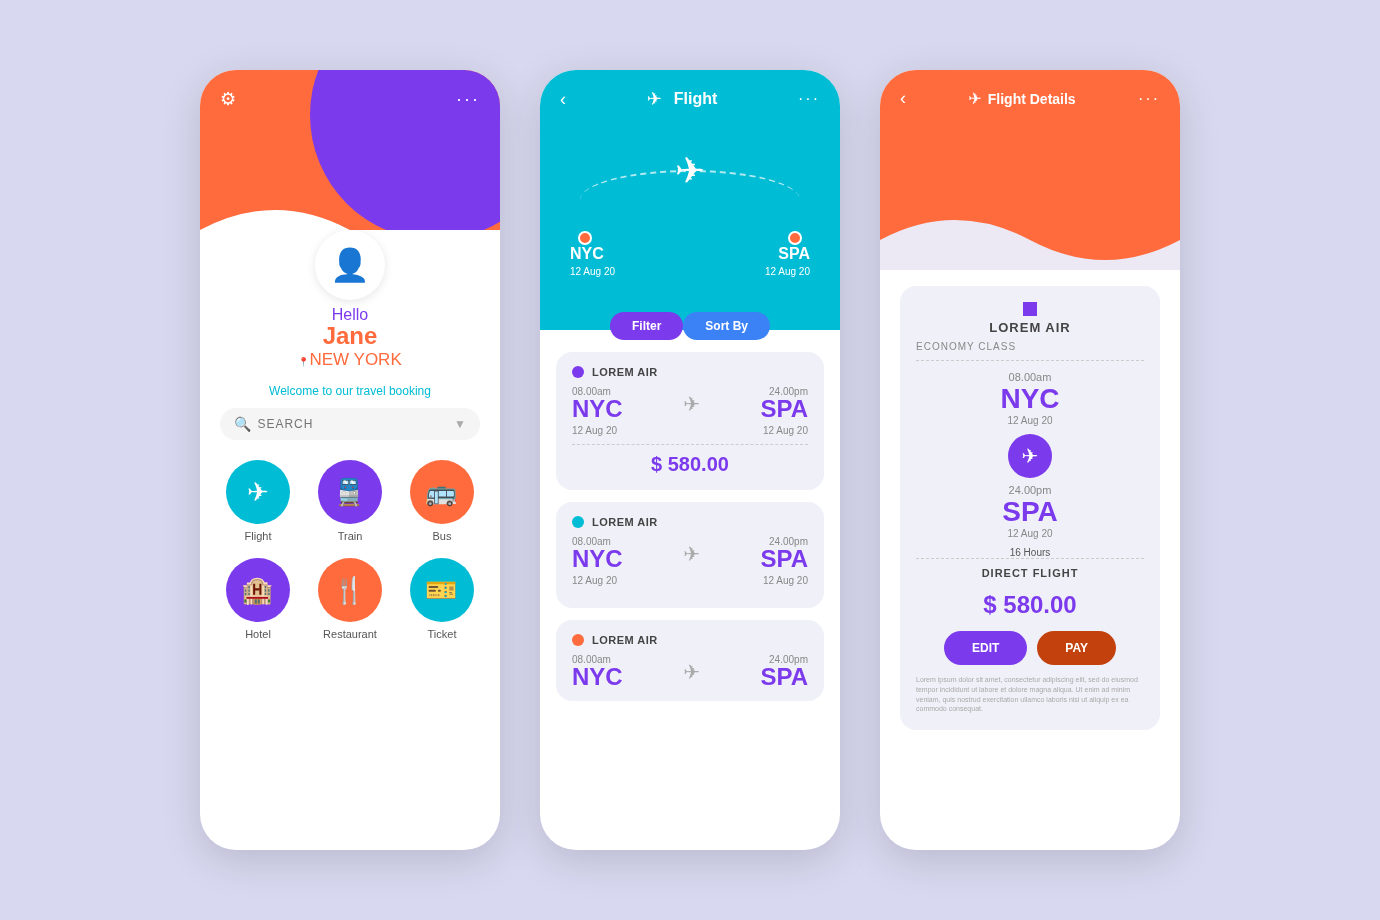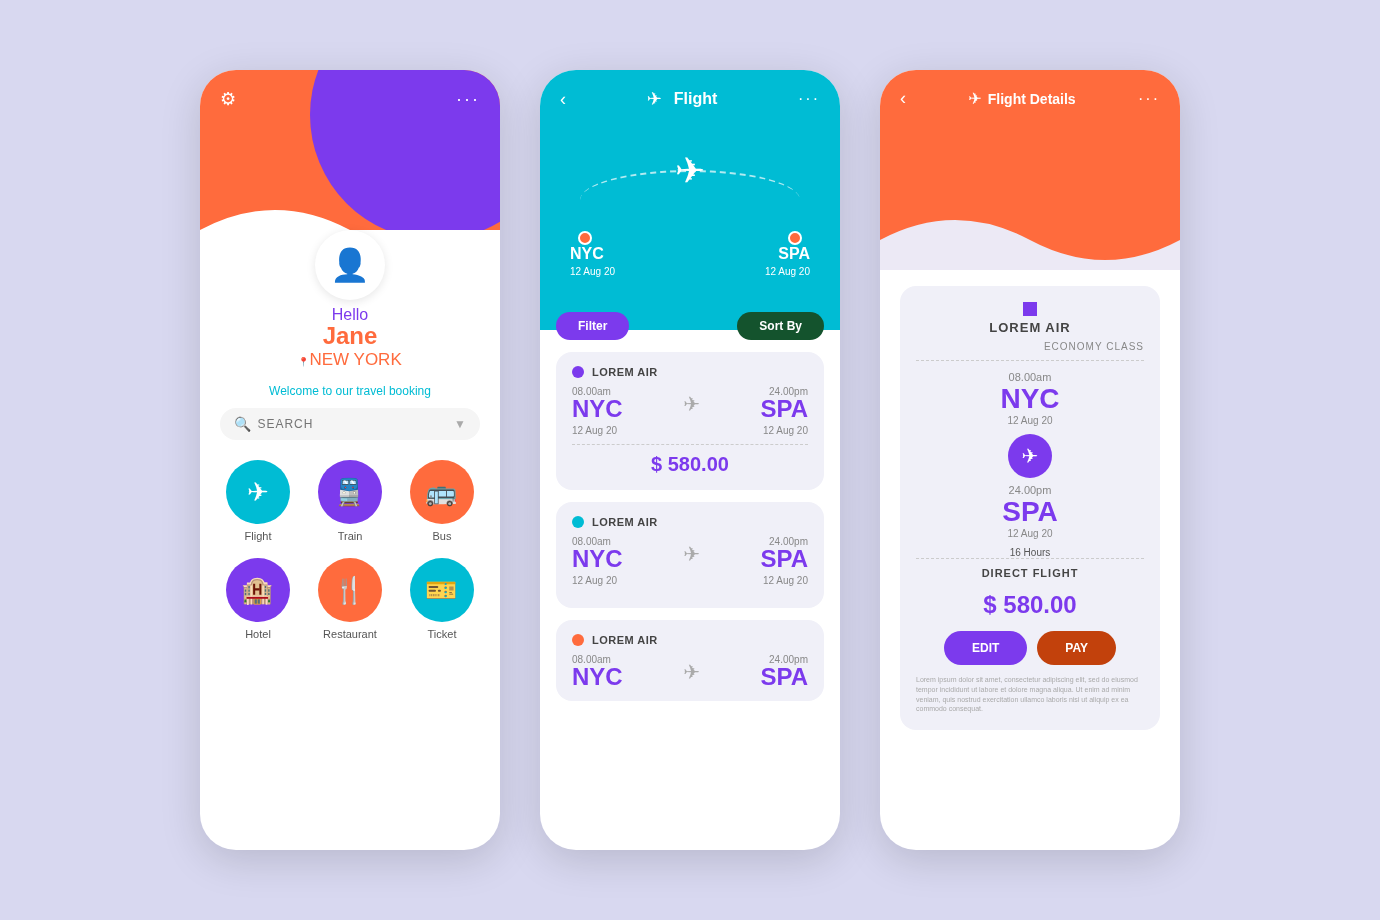--- a/index.html
+++ b/index.html
@@ -257,38 +257,38 @@
       right: 10px;
       color: white;
       font-size: 12px;
       font-weight: 700;
       line-height: 1.3;
       text-align: right;
     }
 
     .ph2-filter-row {
       display: flex;
-      justify-content: space-between;
+      justify-content: center;
       padding: 0 16px;
       margin-top: -18px;
       position: relative;
       z-index: 5;
     }
     .filter-btn {
       background: #7c3aed;
       color: white;
       border: none;
       border-radius: 20px;
       padding: 7px 22px;
       font-size: 12px;
       font-weight: 600;
       cursor: pointer;
     }
     .sort-btn {
-      background: #14532d;
+      background: #3b82f6;
       color: white;
       border: none;
       border-radius: 20px;
       padding: 7px 22px;
       font-size: 12px;
       font-weight: 600;
       cursor: pointer;
     }
 
     .ph2-body {
@@ -393,21 +393,21 @@
 
     .ph3-airline-title {
       text-align: center;
       font-size: 13px;
       font-weight: 700;
       color: #444;
       letter-spacing: 1px;
       margin-bottom: 6px;
     }
     .ph3-class-label {
-      text-align: right;
+      text-align: left;
       font-size: 10px;
       color: #888;
       letter-spacing: 1px;
       border-bottom: 1px dashed #ccc;
       padding-bottom: 8px;
       margin-bottom: 10px;
     }
     .ph3-departure {
       text-align: center;
       margin-bottom: 8px;

